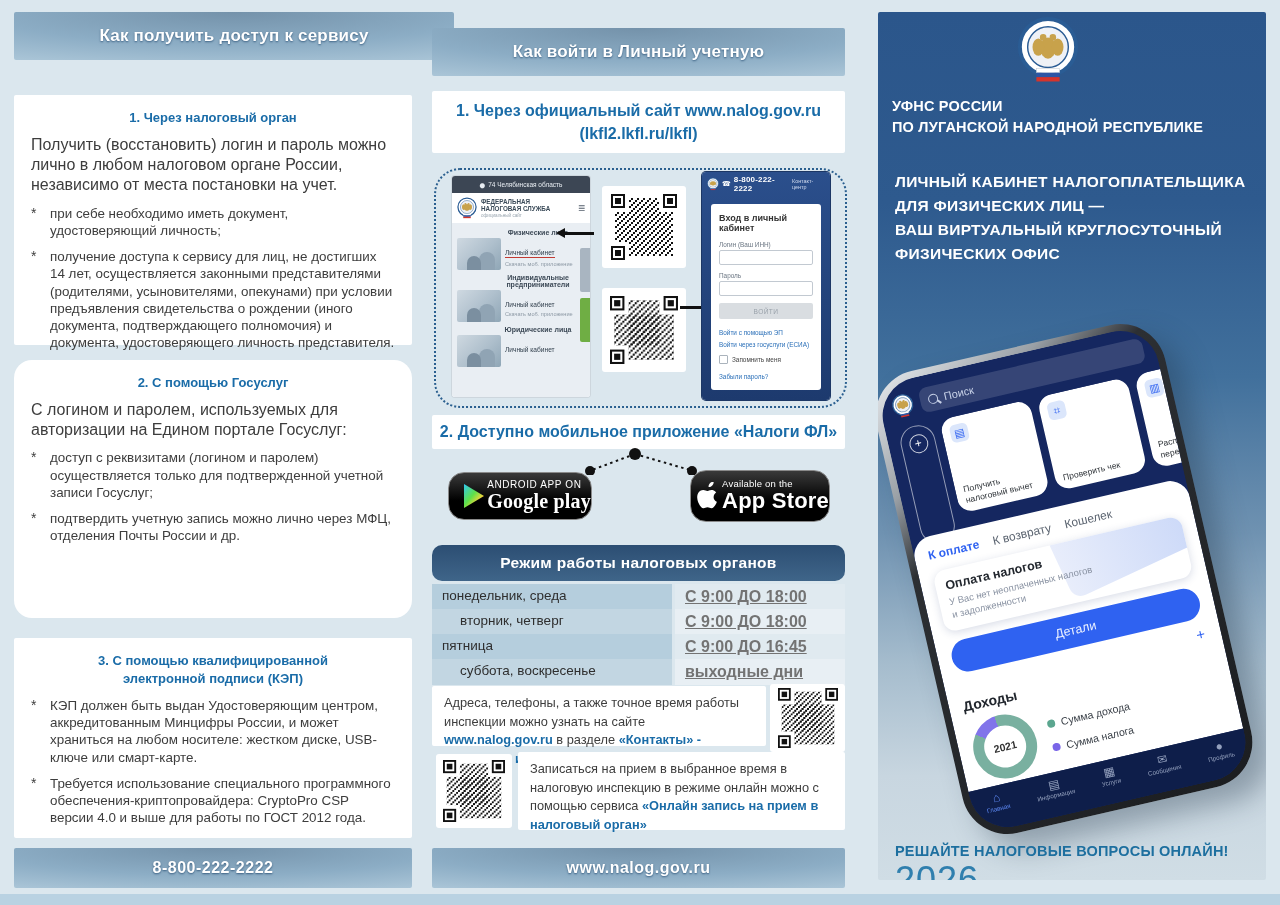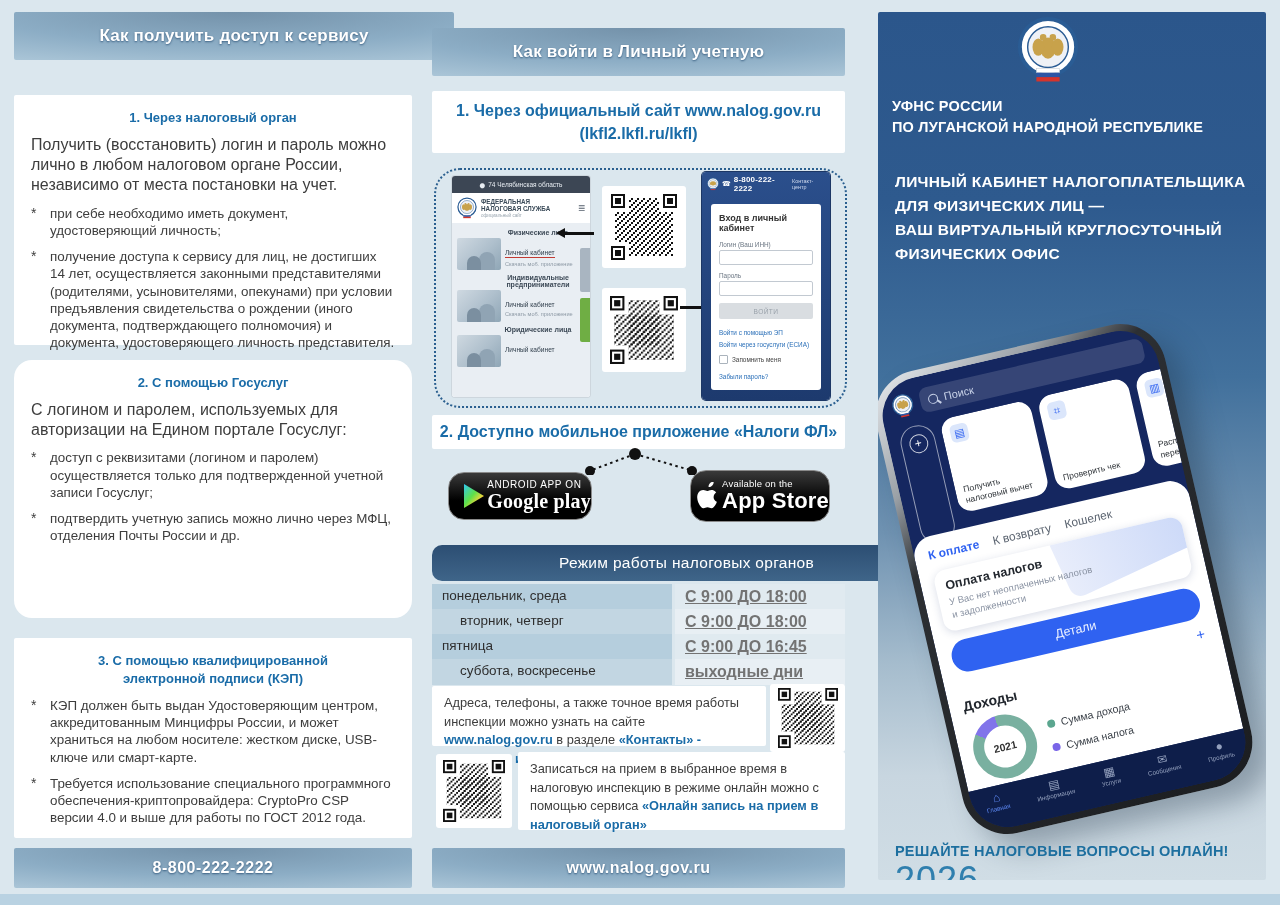--- a/index.html
+++ b/index.html
@@ -79,21 +79,21 @@
   
   .badge{position:absolute;background:linear-gradient(180deg,#3a3a3a 0%,#000 60%);border:1.5px solid #8a8a8a;border-radius:16px;
          display:flex;align-items:center;justify-content:flex-end;gap:2px;color:#fff;}
   .badge .txt{display:flex;flex-direction:column;line-height:1.05;}
   .badge .small{font-size:10px;letter-spacing:.6px;}
   .badge .big{font-size:22px;font-weight:bold;letter-spacing:.2px;}
   .badge .big.serifish{font-family:"Liberation Serif",serif;font-weight:600;}
 
   
   .sched-head{position:absolute;background:linear-gradient(180deg,#2c4e73 0%,#3f6589 100%);color:#fff;display:flex;
-              align-items:center;justify-content:center;font-weight:normal;font-size:15.5px;letter-spacing:.3px;border-radius:10px;padding-left:48px;}
+              align-items:center;justify-content:center;font-weight:bold;font-size:15.5px;letter-spacing:.3px;border-radius:10px;}
   .srow{position:absolute;display:grid;grid-template-columns:240px 1fr;column-gap:3px;width:413px;}
   .srow .c1{padding:4px 10px;font-size:13.5px;color:#2e2e2e;}
   .srow .c2{padding:4px 10px;font-size:16px;font-weight:bold;color:#737373;text-decoration:underline;}
   .srow.odd .c1{background:#b5cedd;} .srow.odd .c2{background:#e0eaf0;}
   .srow.even .c1{background:#c2d6e2;padding-left:28px;} .srow.even .c2{background:#e8eff4;}
 
   
   .info{position:absolute;background:#fff;border-radius:2px;padding:8px 12px;box-sizing:border-box;
         font-size:12.8px;line-height:1.45;color:#3d3d3d;}
   .info a,.info .lnk{color:#1a6ca8;font-weight:bold;text-decoration:none;}

